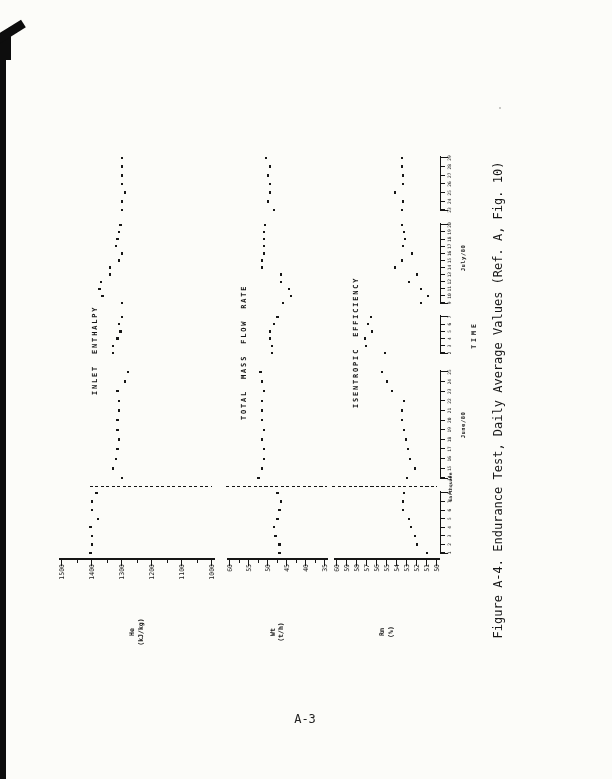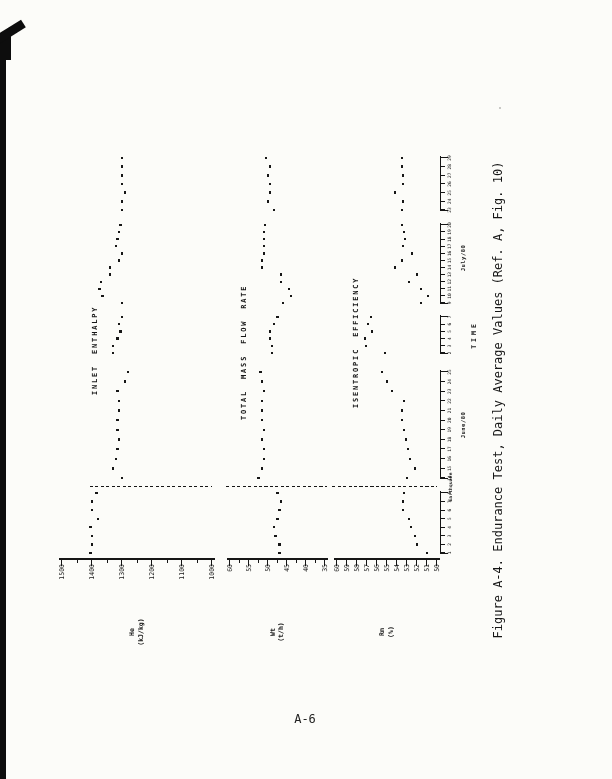--- a/index.html
+++ b/index.html
@@ -374,14 +374,14 @@
       <div style="left: 535.6px; top: 380px; width: 0.9px; height: 4.5px; background: rgb(22, 22, 22);"></div>
       <div style="left: 531px; top: 386.5px; width: 10px; text-align: center; font-size: 4.5px; line-height: 5px; color: rgb(22, 22, 22);">26</div>
       <div style="left: 544.267px; top: 380px; width: 0.9px; height: 4.5px; background: rgb(22, 22, 22);"></div>
       <div style="left: 539.667px; top: 386.5px; width: 10px; text-align: center; font-size: 4.5px; line-height: 5px; color: rgb(22, 22, 22);">27</div>
       <div style="left: 552.933px; top: 380px; width: 0.9px; height: 4.5px; background: rgb(22, 22, 22);"></div>
       <div style="left: 548.333px; top: 386.5px; width: 10px; text-align: center; font-size: 4.5px; line-height: 5px; color: rgb(22, 22, 22);">28</div>
       <div style="left: 561.6px; top: 380px; width: 0.9px; height: 4.5px; background: rgb(22, 22, 22);"></div>
       <div style="left: 557px; top: 386.5px; width: 10px; text-align: center; font-size: 4.5px; line-height: 5px; color: rgb(22, 22, 22);">29</div>
     </div>
 
-  <div class="page-number">A-6</div>
+  <div class="page-number">A-3</div>
 </div>
 
 </body></html>

